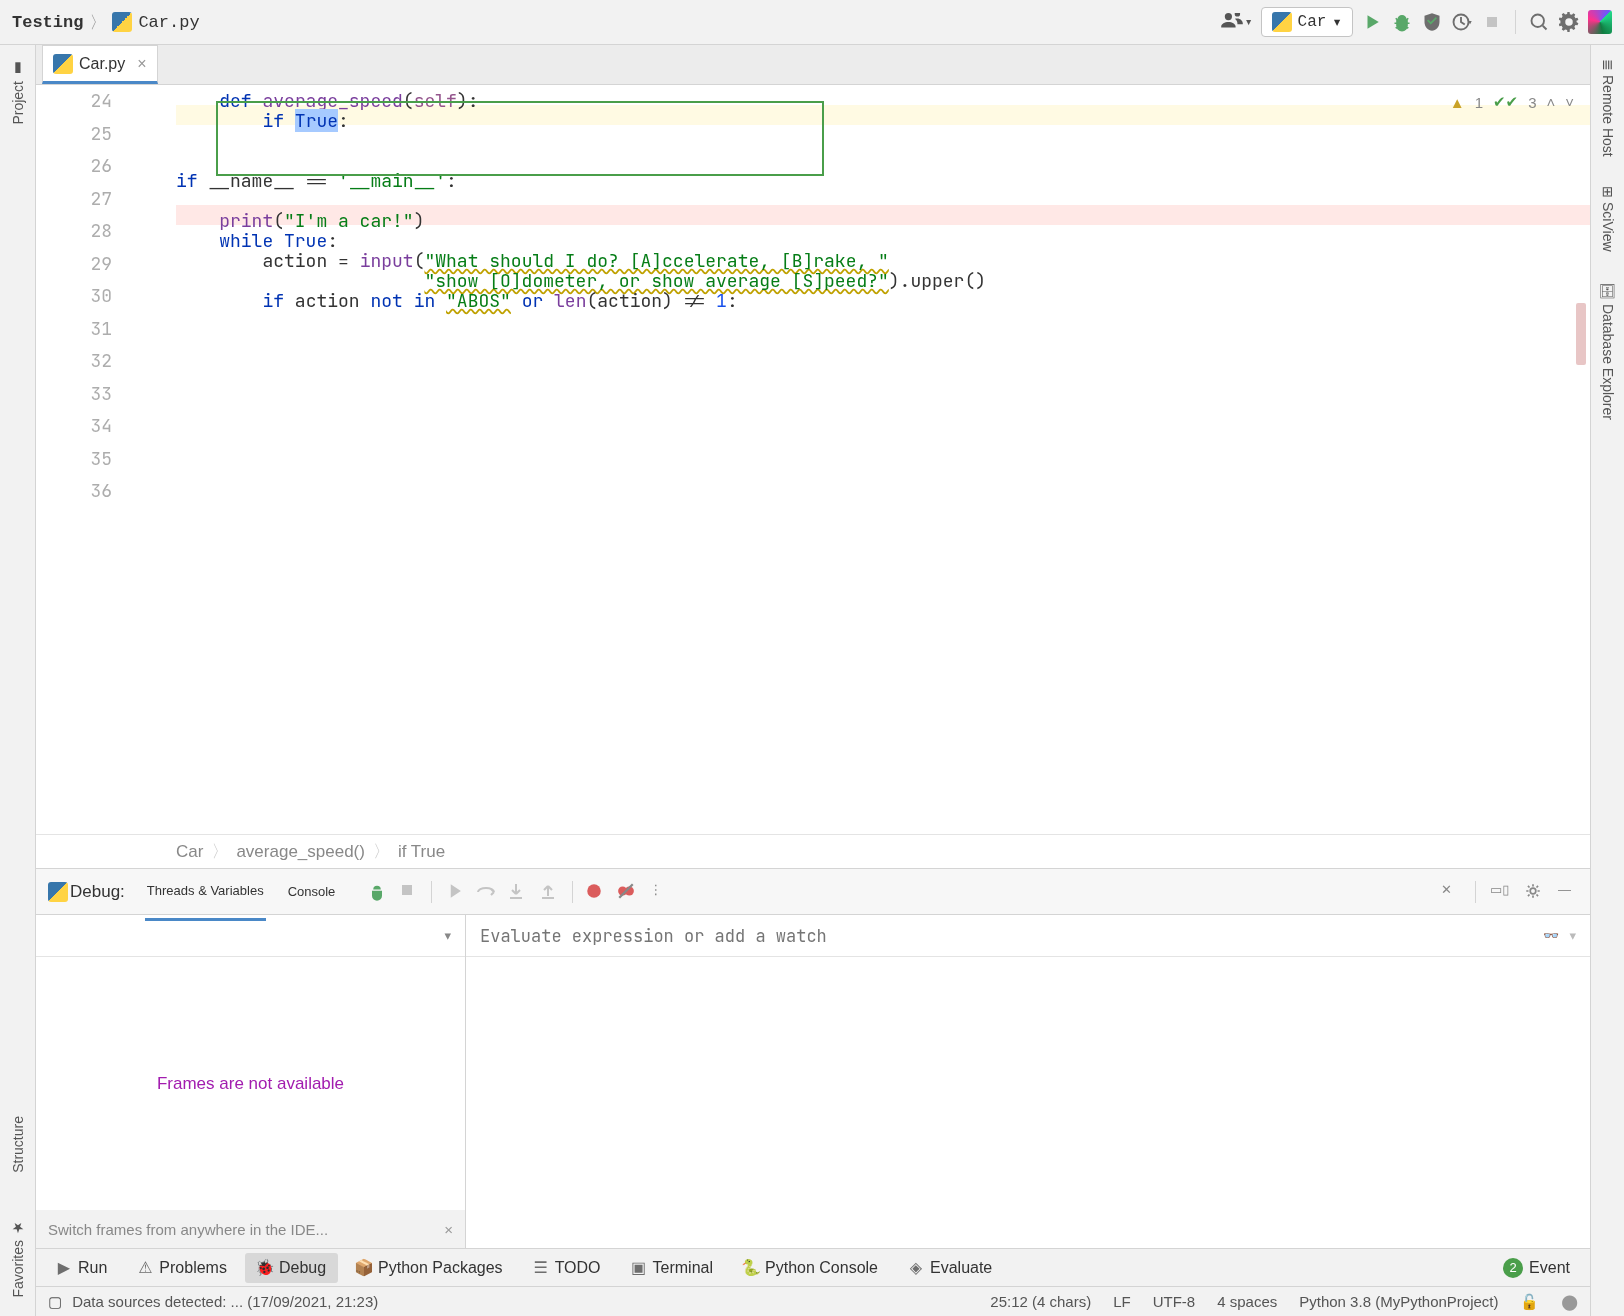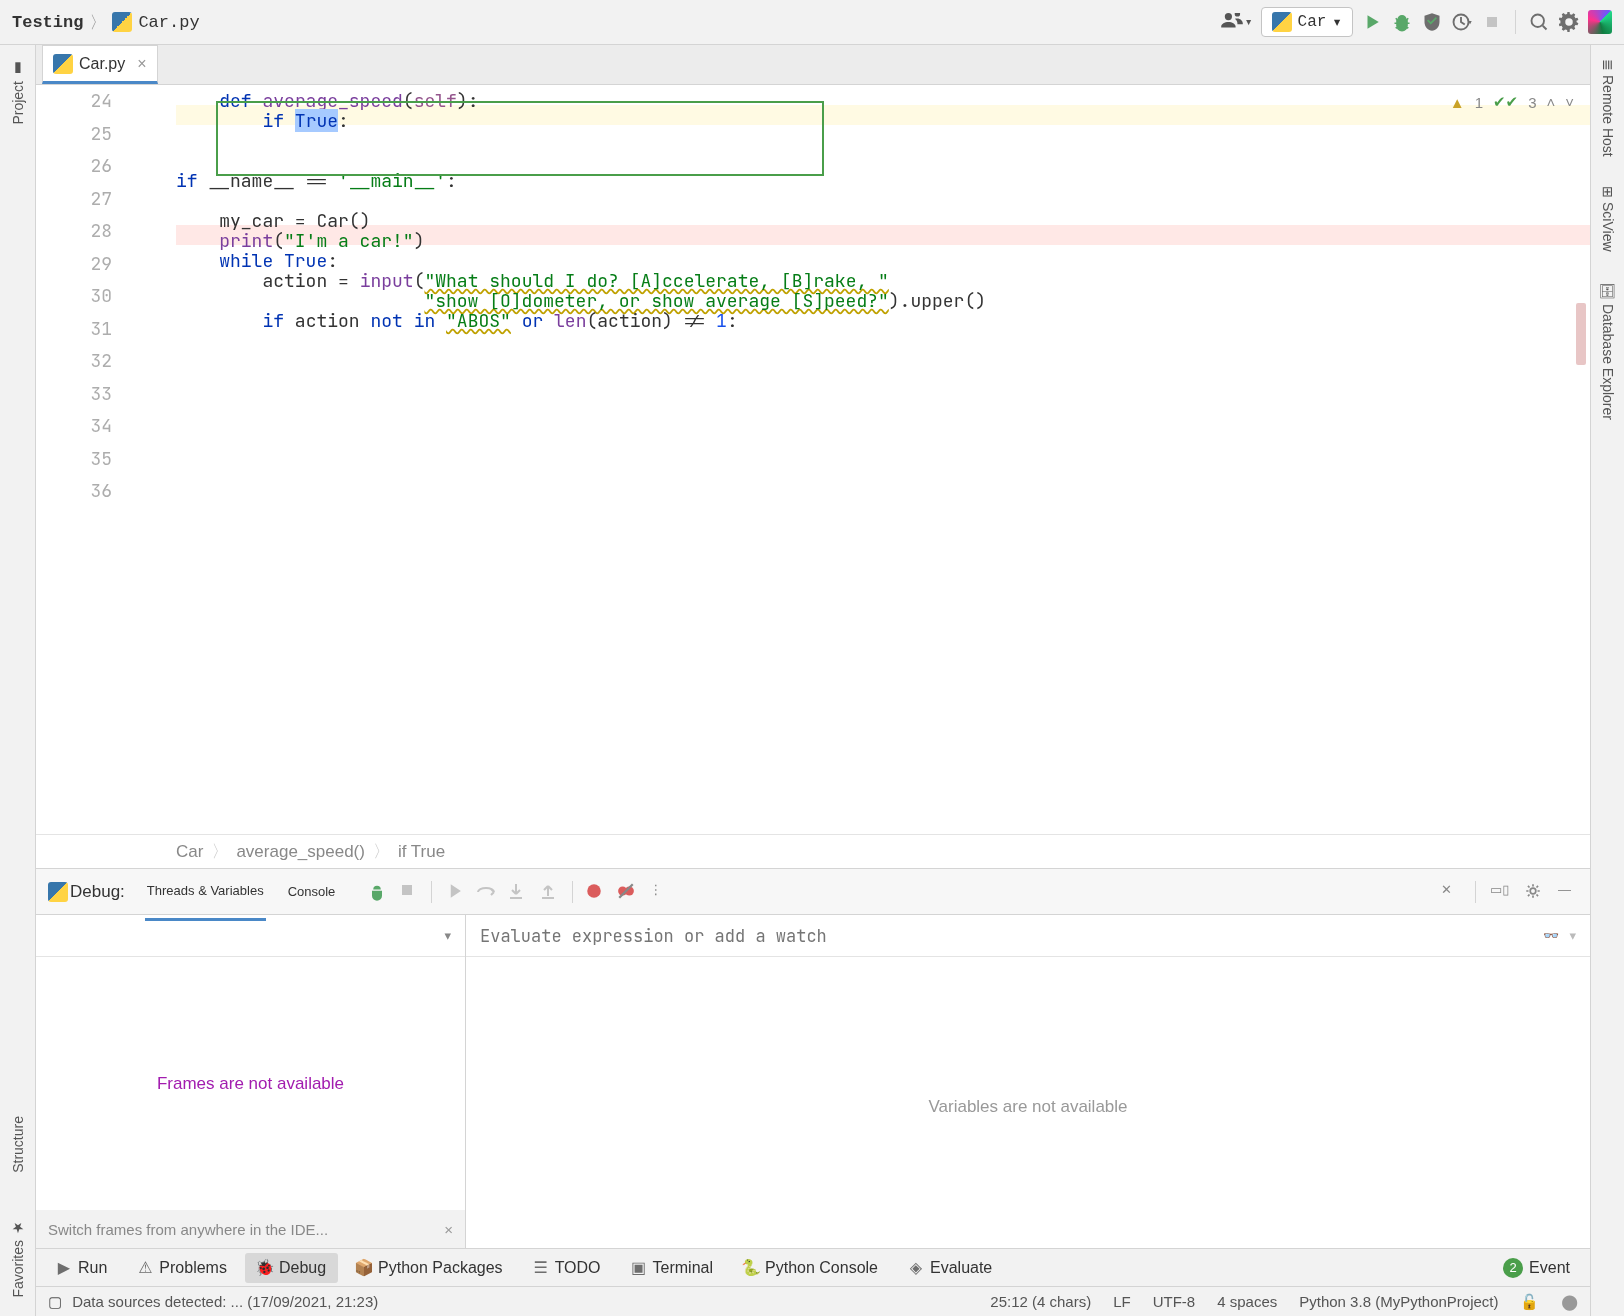--- a/index.html
+++ b/index.html
@@ -214,21 +214,20 @@
         <div class="gutter-line">35</div>
         <div class="gutter-line">36</div>
       </div>
       <div class="code-lines">
         <div class="code-line"><span>    </span><span class="kw">def</span><span> </span><span class="fn">average_speed</span><span>(</span><span class="self">self</span><span>):</span></div>
         <div class="code-line hl-yellow"><span>        </span><span class="kw">if</span><span> </span><span class="kw sel">True</span><span>:</span></div>
         <div class="code-line"></div>
         <div class="code-line"></div>
         <div class="code-line"><span class="kw">if</span><span> </span><span>__name__</span><span> == </span><span class="str">'__main__'</span><span>:</span></div>
         <div class="code-line"></div>
-        <div class="code-line"><span>    </span><span>my_car</span><span> = </span><span>Car</span><span>()</span></div>
         <div class="code-line hl-red"><span>    </span><span class="fn">print</span><span>(</span><span class="str">"I'm a car!"</span><span>)</span></div>
         <div class="code-line"><span>    </span><span class="kw">while</span><span> </span><span class="kw">True</span><span>:</span></div>
         <div class="code-line"><span>        </span><span>action</span><span> = </span><span class="fn">input</span><span>(</span><span class="str typo">"What should I do? [A]ccelerate, [B]rake, "</span></div>
         <div class="code-line"><span>                       </span><span class="str typo">"show [O]dometer, or show average [S]peed?"</span><span>).</span><span>upper</span><span>()</span></div>
         <div class="code-line"><span>        </span><span class="kw">if</span><span> </span><span>action</span><span class="kw"> not in </span><span class="str typo">"ABOS"</span><span class="kw"> or </span><span class="fn">len</span><span>(</span><span>action</span><span>) != </span><span class="num">1</span><span>:</span></div>
         <div class="green-box"></div>
       </div>
       <div class="inspection-badges">
         <span class="badge-warn">▲</span>
           <span>1</span>
@@ -326,21 +325,20 @@
           </div>
         </div>
         <div class="vars-col">
           <div class="eval-row">
             <input class="eval-input" placeholder="Evaluate expression or add a watch" style="">
             <div class="eval-icons">
               <span>👓</span>
               <span>▾</span>
             </div>
           </div>
-          <div class="vars-empty">Variables are not available</div>
         </div>
       </div>
     </div>
 
     <div class="tool-bar">
       <div class="tool-btn">
           <span class="tool-ic">▶</span>
           <span>Run</span>
         </div>
       <div class="tool-btn">

